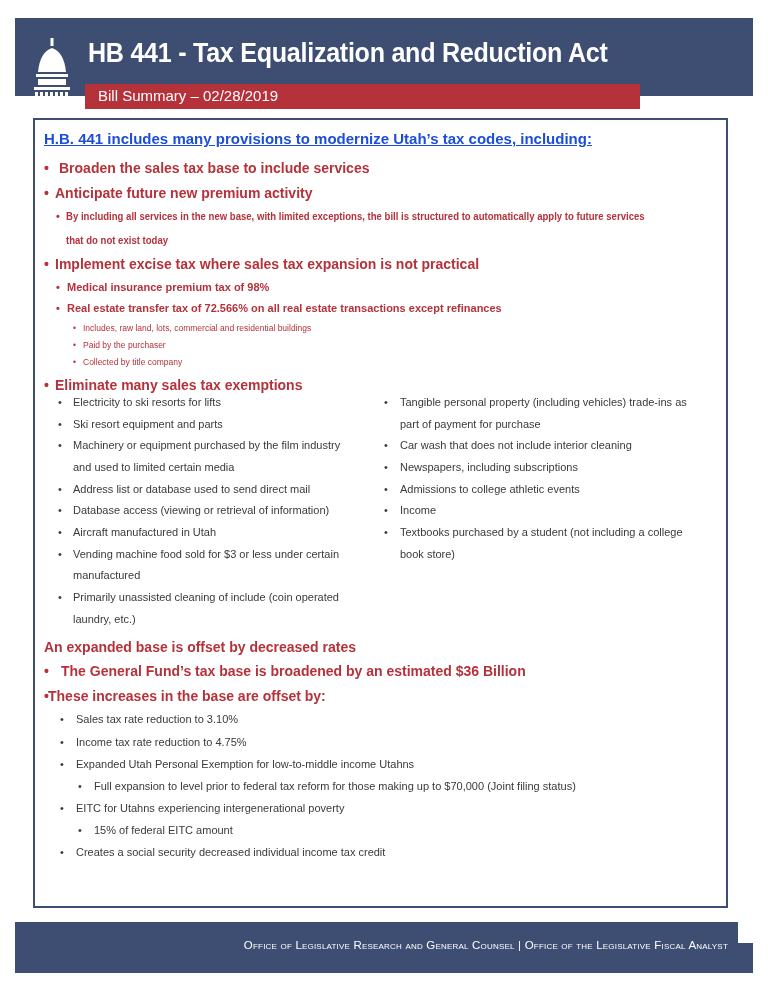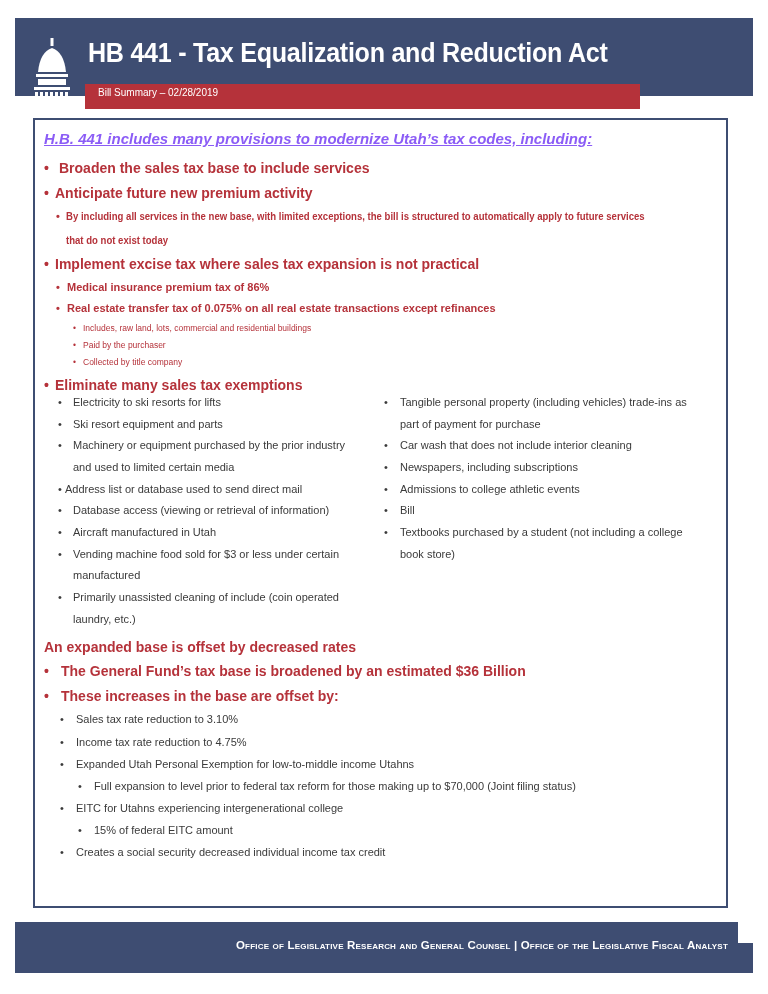--- a/index.html
+++ b/index.html
@@ -1,32 +1,32 @@
 <!DOCTYPE html>
 <html><head>
 <meta charset="utf-8">
 <style>
   html, body { margin:0; padding:0; }
   body { width:768px; height:994px; background:#ffffff; position:relative; overflow:hidden; font-family:"Liberation Sans", sans-serif; }
   .header-band { position:absolute; left:15px; top:18px; width:738px; height:78px; background:#3e4d72; }
   .logo { position:absolute; left:30px; top:38px; width:44px; height:72px; }
   .title { position:absolute; left:88px; top:38px; color:#fff; font-family:"Liberation Sans", sans-serif; font-weight:bold; font-size:27px; letter-spacing:-0.3px; transform:scaleX(0.93); transform-origin:left; white-space:nowrap; }
   .subtitle-bar { position:absolute; left:85px; top:84px; width:555px; height:25px; background:#b5323a; }
-  .subtitle { position:absolute; left:98px; top:87px; color:#fff; font-size:10px; white-space:nowrap; }
+  .subtitle { position:absolute; left:98px; top:87px; color:#fff; font-size:15px; white-space:nowrap; }
   .content-box { position:absolute; left:33px; top:118px; width:695px; height:790px; border:2.5px solid #3e4d72; box-sizing:border-box; }
   .c { position:absolute; white-space:nowrap; }
-  .intro { left:44px; top:130px; color:#8b5cf6; font-weight:bold; font-size:15px; text-decoration:underline;font-style:italic; }
+  .intro { left:44px; top:130px; color:#1d4ed8; font-weight:bold; font-size:15px; text-decoration:underline; }
   .l1 { color:#b5323a; font-weight:bold; font-size:14px; }
   .l2 { color:#b5323a; font-weight:bold; font-size:11px; }
   .l3 { color:#b5323a; font-size:8.5px; }
   .blk { color:#3a3a3a; font-size:11px; }
   .dk { color:#3a3a3a; font-size:11px; }
   .footer-band { position:absolute; left:15px; top:922px; width:723px; height:51px; background:#3e4d72; }
   .footer-tab { position:absolute; left:738px; top:943px; width:15px; height:30px; background:#3e4d72; }
-  .footer-text { position:absolute; right:40px; top:939px; color:#fff; font-size:11.5px; font-variant:small-caps; letter-spacing:0.2px; white-space:nowrap;font-weight:bold; }
+  .footer-text { position:absolute; right:40px; top:939px; color:#fff; font-size:11.5px; font-variant:small-caps; letter-spacing:0.2px; white-space:nowrap; }
 </style>
 </head>
 <body>
 
 <div class="header-band"></div>
 <svg class="logo" viewBox="0 0 44 72">
   <rect x="20.5" y="0" width="3" height="8" fill="#fff"></rect>
   <path d="M8 34 Q10 14 22 10 Q34 14 36 34 Z" fill="#fff"></path>
   <rect x="6" y="36" width="32" height="3" fill="#fff"></rect>
   <rect x="8" y="41" width="28" height="6" fill="#fff"></rect>
@@ -53,42 +53,42 @@
 <div class="c l1" style="left:59px;top:160px">Broaden the sales tax base to include services</div>
 <div class="c l1" style="left:44px;top:185px">•</div>
 <div class="c l1" style="left:55px;top:185px">Anticipate future new premium activity</div>
 <div class="c l2" style="left:56px;top:210px">•</div>
 <div class="c l2" style="left:66px;top:210px;transform:scaleX(0.87);transform-origin:left">By including all services in the new base, with limited exceptions, the bill is structured to automatically apply to future services</div>
 <div class="c l2" style="left:66px;top:234px;transform:scaleX(0.87);transform-origin:left">that do not exist today</div>
 
 <div class="c l1" style="left:44px;top:256px">•</div>
 <div class="c l1" style="left:55px;top:256px">Implement excise tax where sales tax expansion is not practical</div>
 <div class="c l2" style="left:56px;top:281px">•</div>
-<div class="c l2" style="left:67px;top:281px">Medical insurance premium tax of 86%</div>
+<div class="c l2" style="left:67px;top:281px">Medical insurance premium tax of 98%</div>
 <div class="c l2" style="left:56px;top:302px">•</div>
-<div class="c l2" style="left:67px;top:302px">Real estate transfer tax of 0.075% on all real estate transactions except refinances</div>
+<div class="c l2" style="left:67px;top:302px">Real estate transfer tax of 72.566% on all real estate transactions except refinances</div>
 <div class="c l3" style="left:73px;top:323px">•</div>
 <div class="c l3" style="left:83px;top:323px">Includes, raw land, lots, commercial and residential buildings</div>
 <div class="c l3" style="left:73px;top:340px">•</div>
 <div class="c l3" style="left:83px;top:340px">Paid by the purchaser</div>
 <div class="c l3" style="left:73px;top:357px">•</div>
 <div class="c l3" style="left:83px;top:357px">Collected by title company</div>
 
 <div class="c l1" style="left:44px;top:377px">•</div>
 <div class="c l1" style="left:55px;top:377px">Eliminate many sales tax exemptions</div>
 
 <div class="c dk" style="left:58px;top:396px">•</div>
 <div class="c dk" style="left:73px;top:396px">Electricity to ski resorts for lifts</div>
 <div class="c dk" style="left:58px;top:418px">•</div>
 <div class="c dk" style="left:73px;top:418px">Ski resort equipment and parts</div>
 <div class="c dk" style="left:58px;top:439px">•</div>
-<div class="c dk" style="left:73px;top:439px">Machinery or equipment purchased by the prior industry</div>
+<div class="c dk" style="left:73px;top:439px">Machinery or equipment purchased by the film industry</div>
 <div class="c dk" style="left:73px;top:461px">and used to limited certain media</div>
 <div class="c dk" style="left:58px;top:483px">•</div>
-<div class="c dk" style="left:65px;top:483px">Address list or database used to send direct mail</div>
+<div class="c dk" style="left:73px;top:483px">Address list or database used to send direct mail</div>
 <div class="c dk" style="left:58px;top:504px">•</div>
 <div class="c dk" style="left:73px;top:504px">Database access (viewing or retrieval of information)</div>
 <div class="c dk" style="left:58px;top:526px">•</div>
 <div class="c dk" style="left:73px;top:526px">Aircraft manufactured in Utah</div>
 <div class="c dk" style="left:58px;top:548px">•</div>
 <div class="c dk" style="left:73px;top:548px">Vending machine food sold for $3 or less under certain</div>
 <div class="c dk" style="left:73px;top:569px">manufactured</div>
 <div class="c dk" style="left:58px;top:591px">•</div>
 <div class="c dk" style="left:73px;top:591px">Primarily unassisted cleaning of include (coin operated</div>
 <div class="c dk" style="left:73px;top:613px">laundry, etc.)</div>
@@ -96,41 +96,41 @@
 <div class="c dk" style="left:384px;top:396px">•</div>
 <div class="c dk" style="left:400px;top:396px">Tangible personal property (including vehicles) trade-ins as</div>
 <div class="c dk" style="left:400px;top:418px">part of payment for purchase</div>
 <div class="c dk" style="left:384px;top:439px">•</div>
 <div class="c dk" style="left:400px;top:439px">Car wash that does not include interior cleaning</div>
 <div class="c dk" style="left:384px;top:461px">•</div>
 <div class="c dk" style="left:400px;top:461px">Newspapers, including subscriptions</div>
 <div class="c dk" style="left:384px;top:483px">•</div>
 <div class="c dk" style="left:400px;top:483px">Admissions to college athletic events</div>
 <div class="c dk" style="left:384px;top:504px">•</div>
-<div class="c dk" style="left:400px;top:504px">Bill</div>
+<div class="c dk" style="left:400px;top:504px">Income</div>
 <div class="c dk" style="left:384px;top:526px">•</div>
 <div class="c dk" style="left:400px;top:526px">Textbooks purchased by a student (not including a college</div>
 <div class="c dk" style="left:400px;top:548px">book store)</div>
 
 <div class="c l1" style="left:44px;top:639px">An expanded base is offset by decreased rates</div>
 <div class="c l1" style="left:44px;top:663px">•</div>
 <div class="c l1" style="left:61px;top:663px">The General Fund’s tax base is broadened by an estimated $36 Billion</div>
 <div class="c l1" style="left:44px;top:688px">•</div>
-<div class="c l1" style="left:61px;top:688px">These increases in the base are offset by:</div>
+<div class="c l1" style="left:48px;top:688px">These increases in the base are offset by:</div>
 
 <div class="c blk" style="left:60px;top:713px">•</div>
 <div class="c blk" style="left:76px;top:713px">Sales tax rate reduction to 3.10%</div>
 <div class="c blk" style="left:60px;top:736px">•</div>
 <div class="c blk" style="left:76px;top:736px">Income tax rate reduction to 4.75%</div>
 <div class="c blk" style="left:60px;top:758px">•</div>
 <div class="c blk" style="left:76px;top:758px">Expanded Utah Personal Exemption for low-to-middle income Utahns</div>
 <div class="c blk" style="left:78px;top:780px">•</div>
 <div class="c blk" style="left:94px;top:780px">Full expansion to level prior to federal tax reform for those making up to $70,000 (Joint filing status)</div>
 <div class="c blk" style="left:60px;top:802px">•</div>
-<div class="c blk" style="left:76px;top:802px">EITC for Utahns experiencing intergenerational college</div>
+<div class="c blk" style="left:76px;top:802px">EITC for Utahns experiencing intergenerational poverty</div>
 <div class="c blk" style="left:78px;top:824px">•</div>
 <div class="c blk" style="left:94px;top:824px">15% of federal EITC amount</div>
 <div class="c blk" style="left:60px;top:846px">•</div>
 <div class="c blk" style="left:76px;top:846px">Creates a social security decreased individual income tax credit</div>
 
 <div class="footer-band"></div>
 <div class="footer-tab"></div>
 <div class="footer-text">Office of Legislative Research and General Counsel | Office of the Legislative Fiscal Analyst</div>
 
 </body></html>

